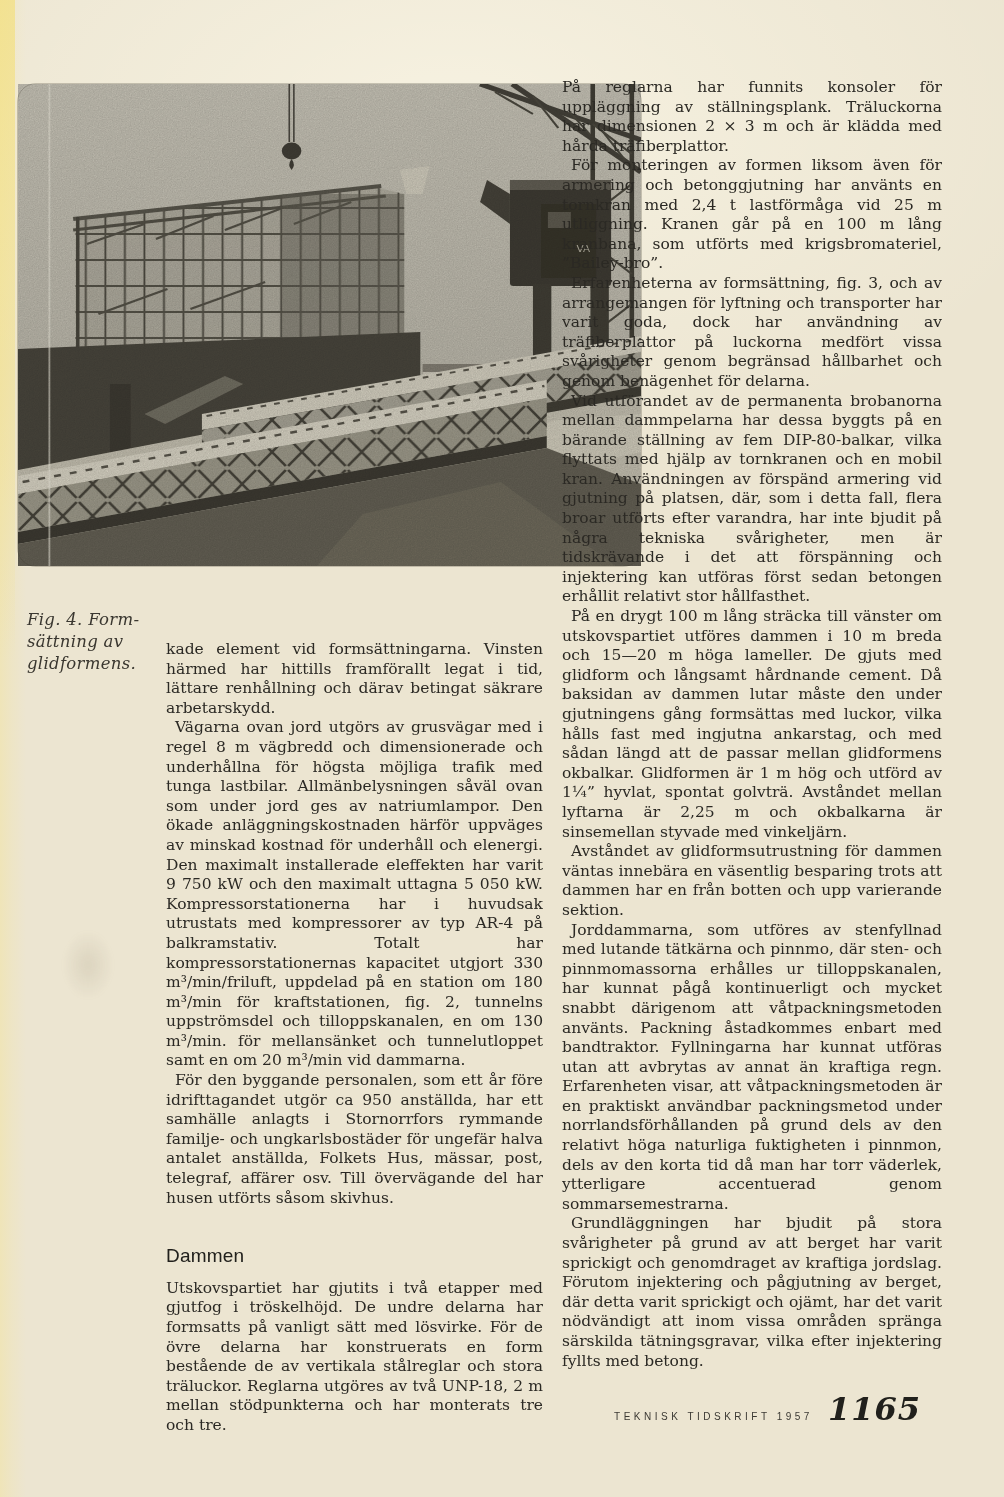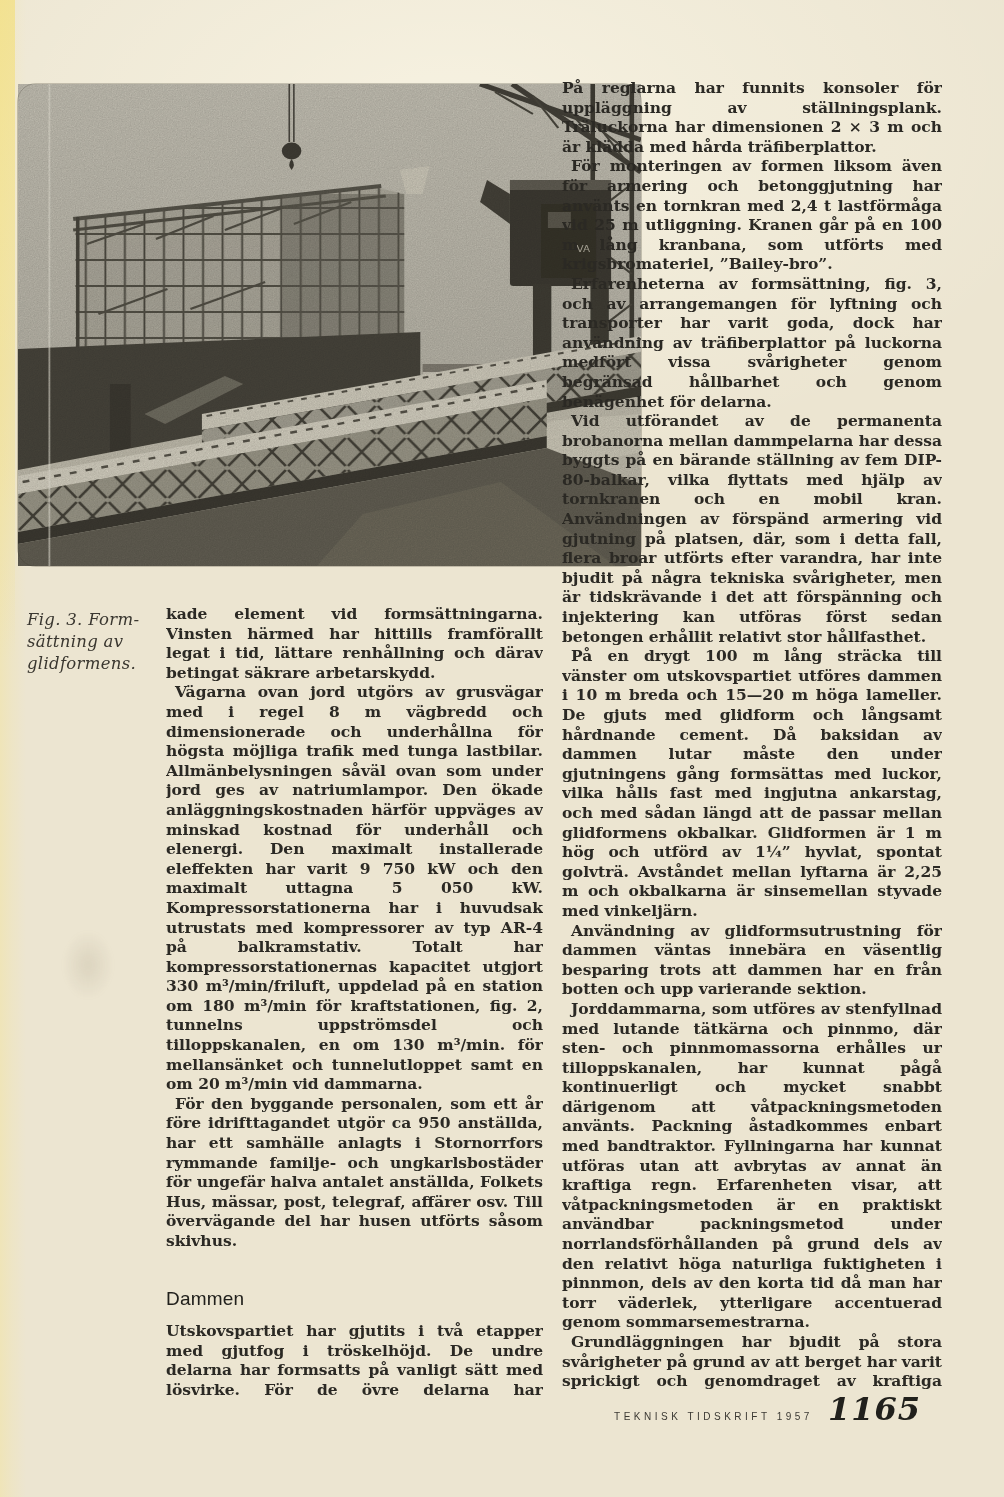--- a/index.html
+++ b/index.html
@@ -35,23 +35,23 @@
     font-style:italic;font-size:16.5px;line-height:22px;color:#3a3730;
     letter-spacing:.3px;
   }
   .caption span{display:block;}
   .col{
     position:absolute;
     font-size:15.5px;line-height:19.6px;
     text-align:justify;
     overflow:hidden;
   }
-  .col.left{left:166px;top:604px;width:377px;height:792px;}
+  .col.left{left:166px;top:640px;width:377px;height:792px;}
   .col.right{left:562px;top:78px;width:380px;height:1314px;}
-  .col p{margin:0;font-weight:bold;}
+  .col p{margin:0;}
   .col p.ind{text-indent:9px;}
   h2.section{
     font-family:"Liberation Sans", sans-serif;
     font-size:19px;font-weight:normal;color:#21201c;
     margin:38px 0 13px 0;letter-spacing:.2px;
   }
   .footer{
     position:absolute;right:83px;top:1390px;
     display:flex;align-items:baseline;gap:15px;
   }
@@ -169,40 +169,40 @@
       <polygon points="300,430 420,398 520,482 260,482" fill="#6a6759" opacity=".6"></polygon>
 
       <rect x="26.5" y="0" width="1.6" height="482" fill="#f5f2e6" opacity=".6"></rect>
 
       <rect x="0" y="0" width="542" height="482" filter="url(#grain)" opacity=".2"></rect>
       <rect x="0" y="0" width="542" height="482" fill="#e2d6ba" opacity=".1"></rect>
     </svg>
   </div>
 
   <div class="caption">
-    <span>Fig. 3. Form-</span>
+    <span>Fig. 4. Form-</span>
     <span>sättning av</span>
     <span>glidformens.</span>
   </div>
 
   <div class="col left">
     <p class="noind">kade element vid formsättningarna. Vinsten härmed har hittills framförallt legat i tid, lättare renhållning och därav betingat säkrare arbetarskydd.</p>
     <p class="ind">Vägarna ovan jord utgörs av grusvägar med i regel 8 m vägbredd och dimensionerade och underhållna för högsta möjliga trafik med tunga lastbilar. Allmänbelysningen såväl ovan som under jord ges av natriumlampor. Den ökade anläggningskostnaden härför uppväges av minskad kostnad för underhåll och elenergi. Den maximalt installerade eleffekten har varit 9 750 kW och den maximalt uttagna 5 050 kW. Kompressorstationerna har i huvudsak utrustats med kompressorer av typ AR-4 på balkramstativ. Totalt har kompressorstationernas kapacitet utgjort 330 m³/min/friluft, uppdelad på en station om 180 m³/min för kraftstationen, fig. 2, tunnelns uppströmsdel och tilloppskanalen, en om 130 m³/min. för mellansänket och tunnelutloppet samt en om 20 m³/min vid dammarna.</p>
     <p class="ind">För den byggande personalen, som ett år före idrifttagandet utgör ca 950 anställda, har ett samhälle anlagts i Stornorrfors rymmande familje- och ungkarlsbostäder för ungefär halva antalet anställda, Folkets Hus, mässar, post, telegraf, affärer osv. Till övervägande del har husen utförts såsom skivhus.</p>
     <h2 class="section">Dammen</h2>
     <p class="noind">Utskovspartiet har gjutits i två etapper med gjutfog i tröskelhöjd. De undre delarna har formsatts på vanligt sätt med lösvirke. För de övre delarna har konstruerats en form bestående de av vertikala stålreglar och stora träluckor. Reglarna utgöres av två UNP-18, 2 m mellan stödpunkterna och har monterats tre och tre.</p>
   </div>
 
   <div class="col right">
     <p class="noind">På reglarna har funnits konsoler för uppläggning av ställningsplank. Träluckorna har dimensionen 2 × 3 m och är klädda med hårda träfiberplattor.</p>
     <p class="ind">För monteringen av formen liksom även för armering och betonggjutning har använts en tornkran med 2,4 t lastförmåga vid 25 m utliggning. Kranen går på en 100 m lång kranbana, som utförts med krigsbromateriel, ”Bailey-bro”.</p>
     <p class="ind">Erfarenheterna av formsättning, fig. 3, och av arrangemangen för lyftning och transporter har varit goda, dock har användning av träfiberplattor på luckorna medfört vissa svårigheter genom begränsad hållbarhet och genom benägenhet för delarna.</p>
     <p class="ind">Vid utförandet av de permanenta brobanorna mellan dammpelarna har dessa byggts på en bärande ställning av fem DIP-80-balkar, vilka flyttats med hjälp av tornkranen och en mobil kran. Användningen av förspänd armering vid gjutning på platsen, där, som i detta fall, flera broar utförts efter varandra, har inte bjudit på några tekniska svårigheter, men är tidskrävande i det att förspänning och injektering kan utföras först sedan betongen erhållit relativt stor hållfasthet.</p>
     <p class="ind">På en drygt 100 m lång sträcka till vänster om utskovspartiet utföres dammen i 10 m breda och 15—20 m höga lameller. De gjuts med glidform och långsamt hårdnande cement. Då baksidan av dammen lutar måste den under gjutningens gång formsättas med luckor, vilka hålls fast med ingjutna ankarstag, och med sådan längd att de passar mellan glidformens okbalkar. Glidformen är 1 m hög och utförd av 1¼” hyvlat, spontat golvträ. Avståndet mellan lyftarna är 2,25 m och okbalkarna är sinsemellan styvade med vinkeljärn.</p>
-    <p class="ind">Användning av glidformsutrustning för dammen väntas innebära en väsentlig besparing trots att dammen har en från botten och upp varierande sektion.</p>
+    <p class="ind">Avståndet av glidformsutrustning för dammen väntas innebära en väsentlig besparing trots att dammen har en från botten och upp varierande sektion.</p>
     <p class="ind">Jorddammarna, som utföres av stenfyllnad med lutande tätkärna och pinnmo, där sten- och pinnmomassorna erhålles ur tilloppskanalen, har kunnat pågå kontinuerligt och mycket snabbt därigenom att våtpackningsmetoden använts. Packning åstadkommes enbart med bandtraktor. Fyllningarna har kunnat utföras utan att avbrytas av annat än kraftiga regn. Erfarenheten visar, att våtpackningsmetoden är en praktiskt användbar packningsmetod under norrlandsförhållanden på grund dels av den relativt höga naturliga fuktigheten i pinnmon, dels av den korta tid då man har torr väderlek, ytterligare accentuerad genom sommarsemestrarna.</p>
     <p class="ind">Grundläggningen har bjudit på stora svårigheter på grund av att berget har varit sprickigt och genomdraget av kraftiga jordslag. Förutom injektering och pågjutning av berget, där detta varit sprickigt och ojämt, har det varit nödvändigt att inom vissa områden spränga särskilda tätningsgravar, vilka efter injektering fyllts med betong.</p>
   </div>
 
   <div class="footer">
     <span class="journal">TEKNISK TIDSKRIFT 1957</span>
     <span class="pagenum">1165</span>
   </div>
 
 </div>

